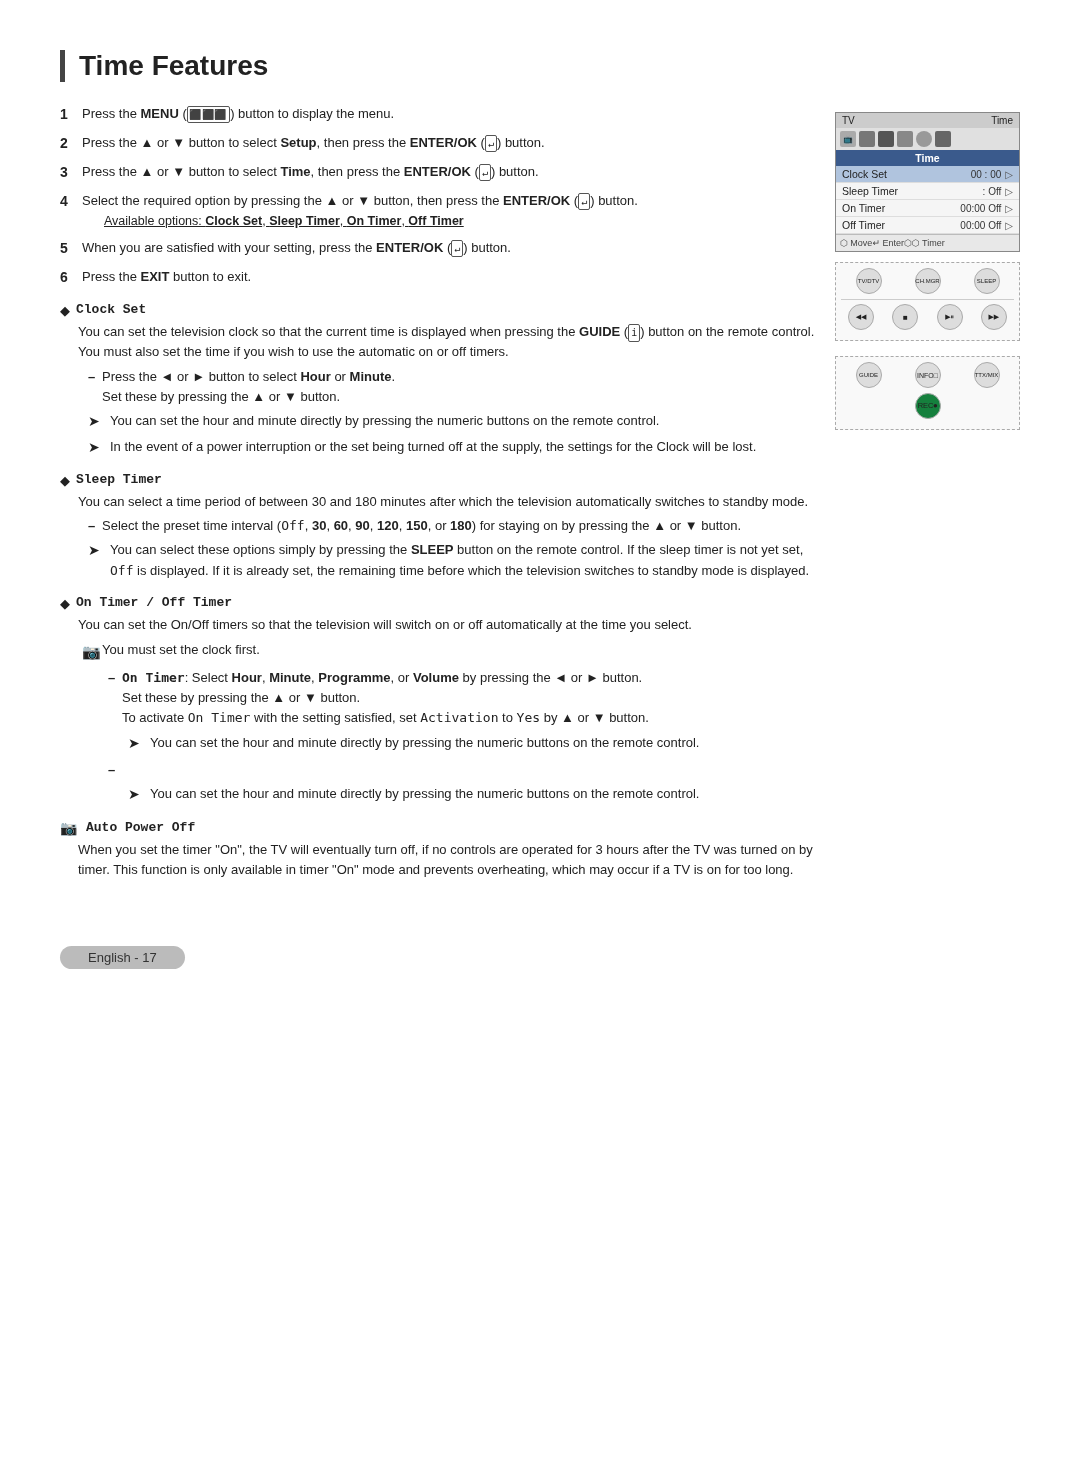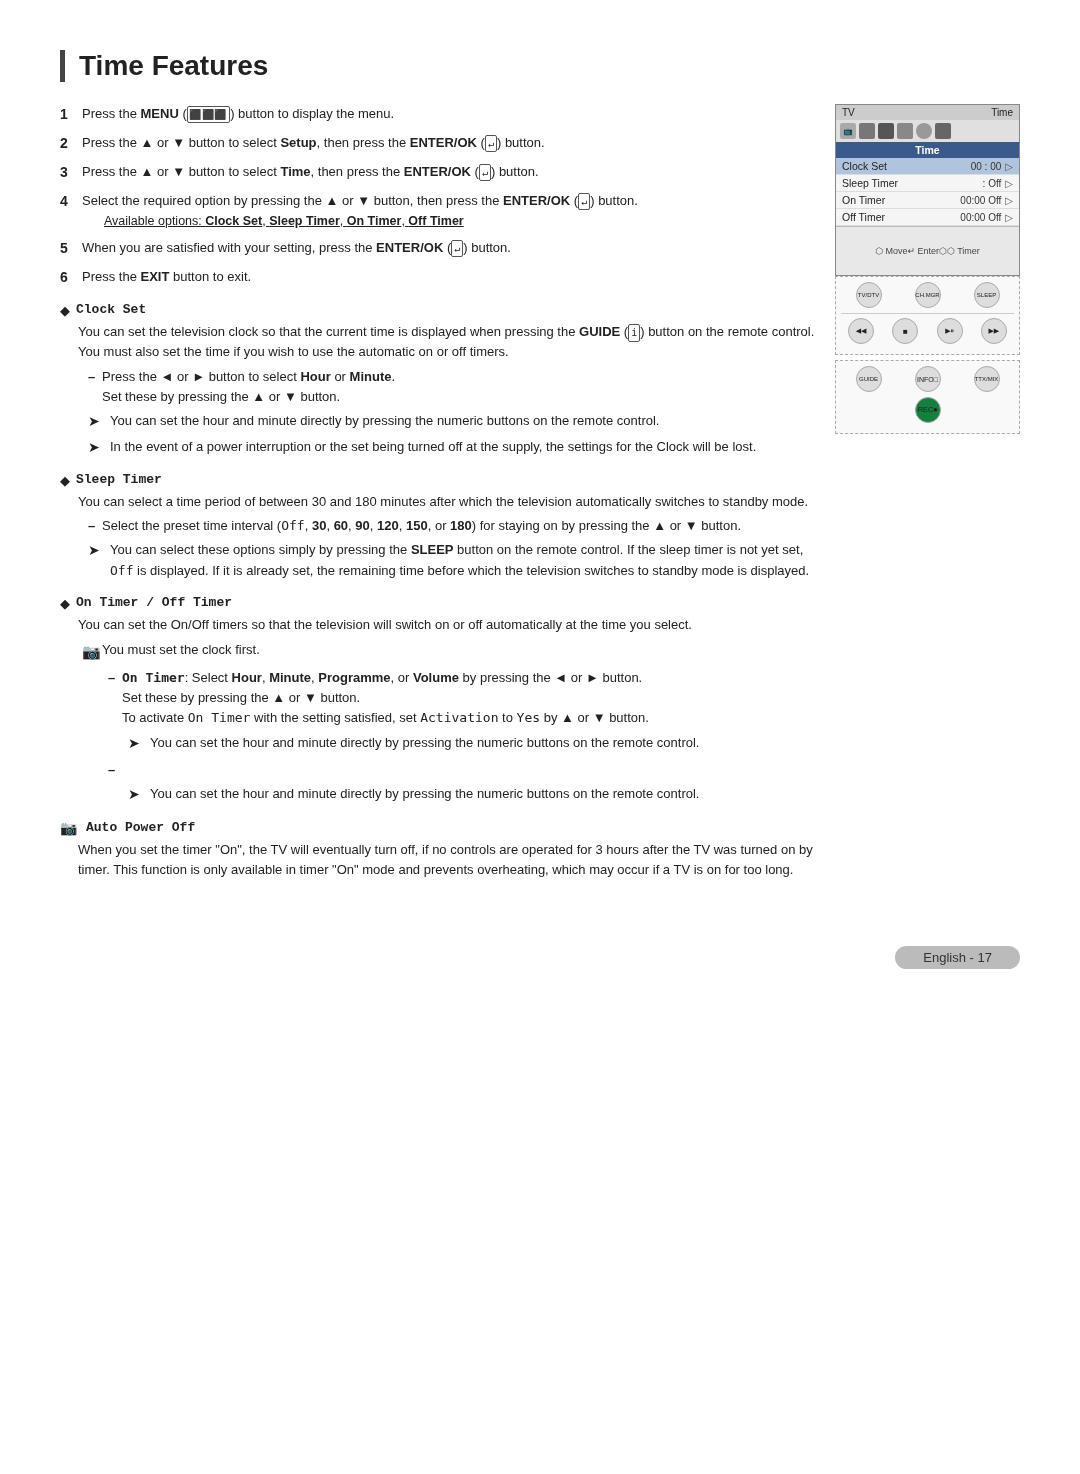--- a/index.html
+++ b/index.html
@@ -101,21 +101,22 @@
       gap: 20px;
     }
     .text-col {
       flex: 1;
     }
     .images-col {
       width: 185px;
       flex-shrink: 0;
       display: flex;
       flex-direction: column;
-      margin-top: 0px;
+      gap: 10px;
+      margin-top: 8px;
     }
     
     .tv-menu {
       border: 1.5px solid #888;
       width: 185px;
       font-size: 10.5px;
       background: #f5f5f5;
     }
     .tv-menu-header {
       display: flex;
@@ -140,22 +141,22 @@
       gap: 4px;
     }
     .tv-menu-row.selected {
       background: #b0c4de;
     }
     .tv-menu-label { flex: 1; }
     .tv-menu-value { color: #333; font-size: 10px; }
     .tv-menu-arrow { color: #555; font-size: 10px; }
     .tv-menu-footer {
       display: flex;
-      justify-content: center;
-      padding: 19px 4px;
+      justify-content: flex-start;
+      padding: 3px 4px;
       font-size: 9px;
       color: #444;
       background: #e8e8e8;
       border-top: 1px solid #bbb;
     }
     .remote-row {
       display: flex;
       justify-content: space-around;
       margin-bottom: 5px;
       gap: 4px;
@@ -179,21 +180,21 @@
       flex-direction: column;
       align-items: center;
     }
     .remote-section {
       border: 1.5px dashed #aaa;
       padding: 5px;
       margin-bottom: 5px;
       background: #f9f9f9;
     }
     .footer-bar {
-      text-align: right;
+      text-align: left;
       margin-top: 60px;
     }
     .footer-badge {
       display: inline-block;
       background: #bbb;
       color: #333;
       padding: 4px 28px;
       border-radius: 12px;
       font-size: 13px;
     }

